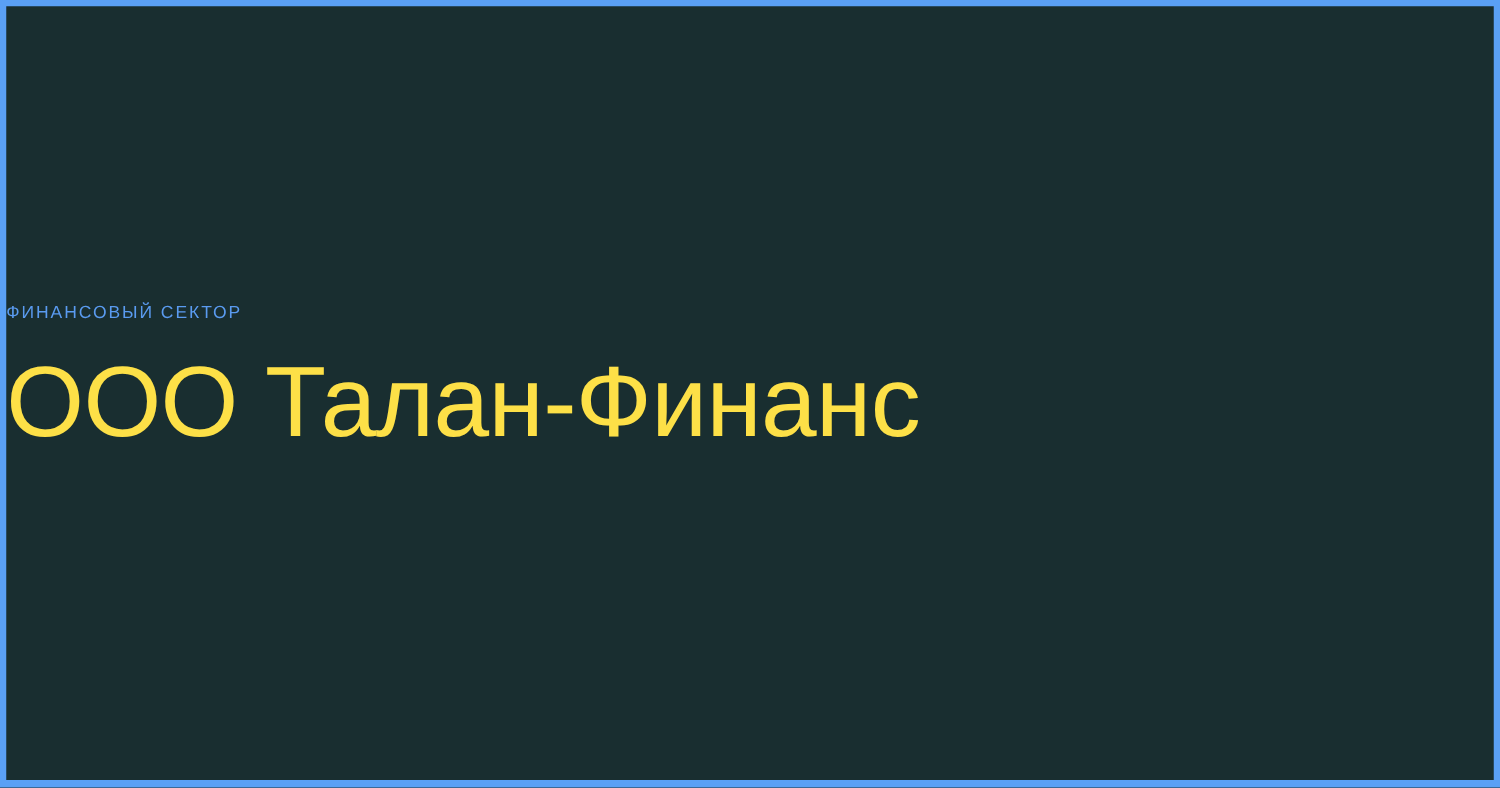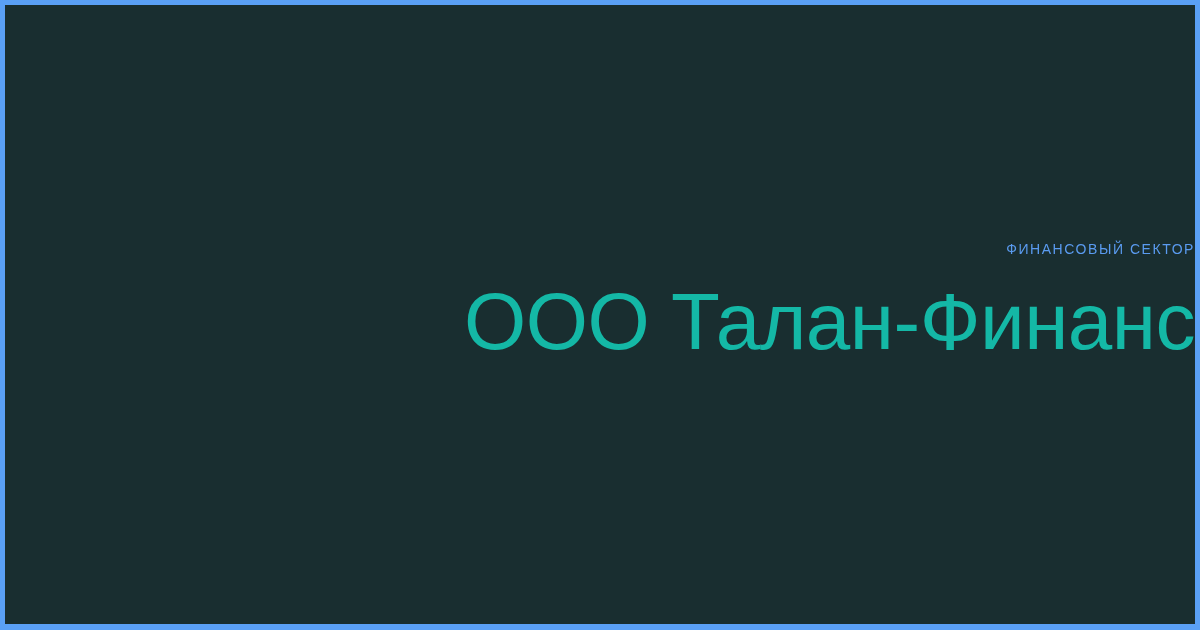--- a/index.html
+++ b/index.html
@@ -33,21 +33,21 @@
     display: flex;
     flex-direction: column;
     align-items: center;
     justify-content: center;
     text-align: center;
   }
 
   .card-content {
     display: flex;
     flex-direction: column;
-    align-items: flex-end;
+    align-items: flex-start;
     justify-content: center;
     width: 100%;
     
     transform: translateY(-12px);
   }
 
   .eyebrow {
     display: block;
     font-size: 14px;
     font-weight: 400;
@@ -58,21 +58,21 @@
     margin: 0 0 22px 0;
     white-space: nowrap;
   }
 
   .company-title {
     display: block;
     font-size: 80px;
     font-weight: 300;
     line-height: 1.05;
     letter-spacing: -0.5px;
-    color: #14b8a6;
+    color: #fde047;
     margin: 0;
     white-space: nowrap;
   }
 </style>
 </head>
 <body>
 
 <div class="og-card">
   <div class="card-content">
     <span class="eyebrow">ФИНАНСОВЫЙ СЕКТОР</span>

